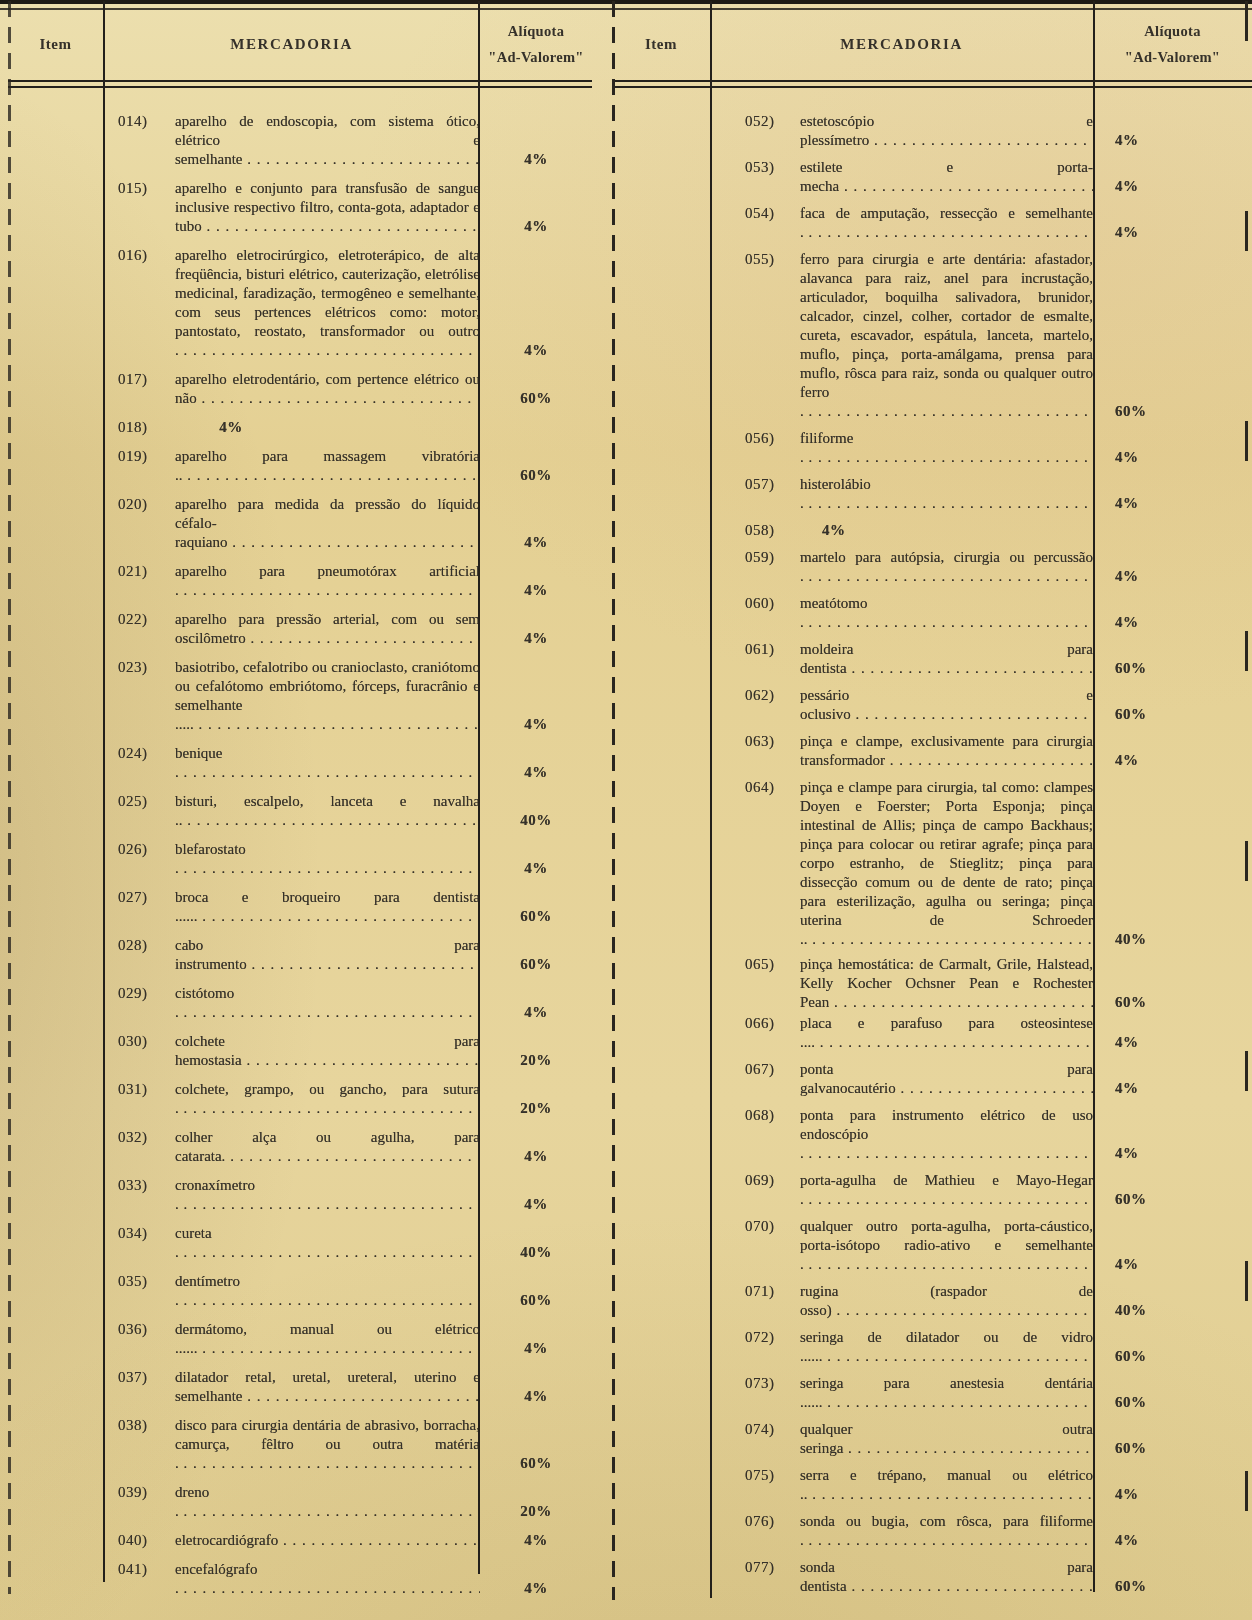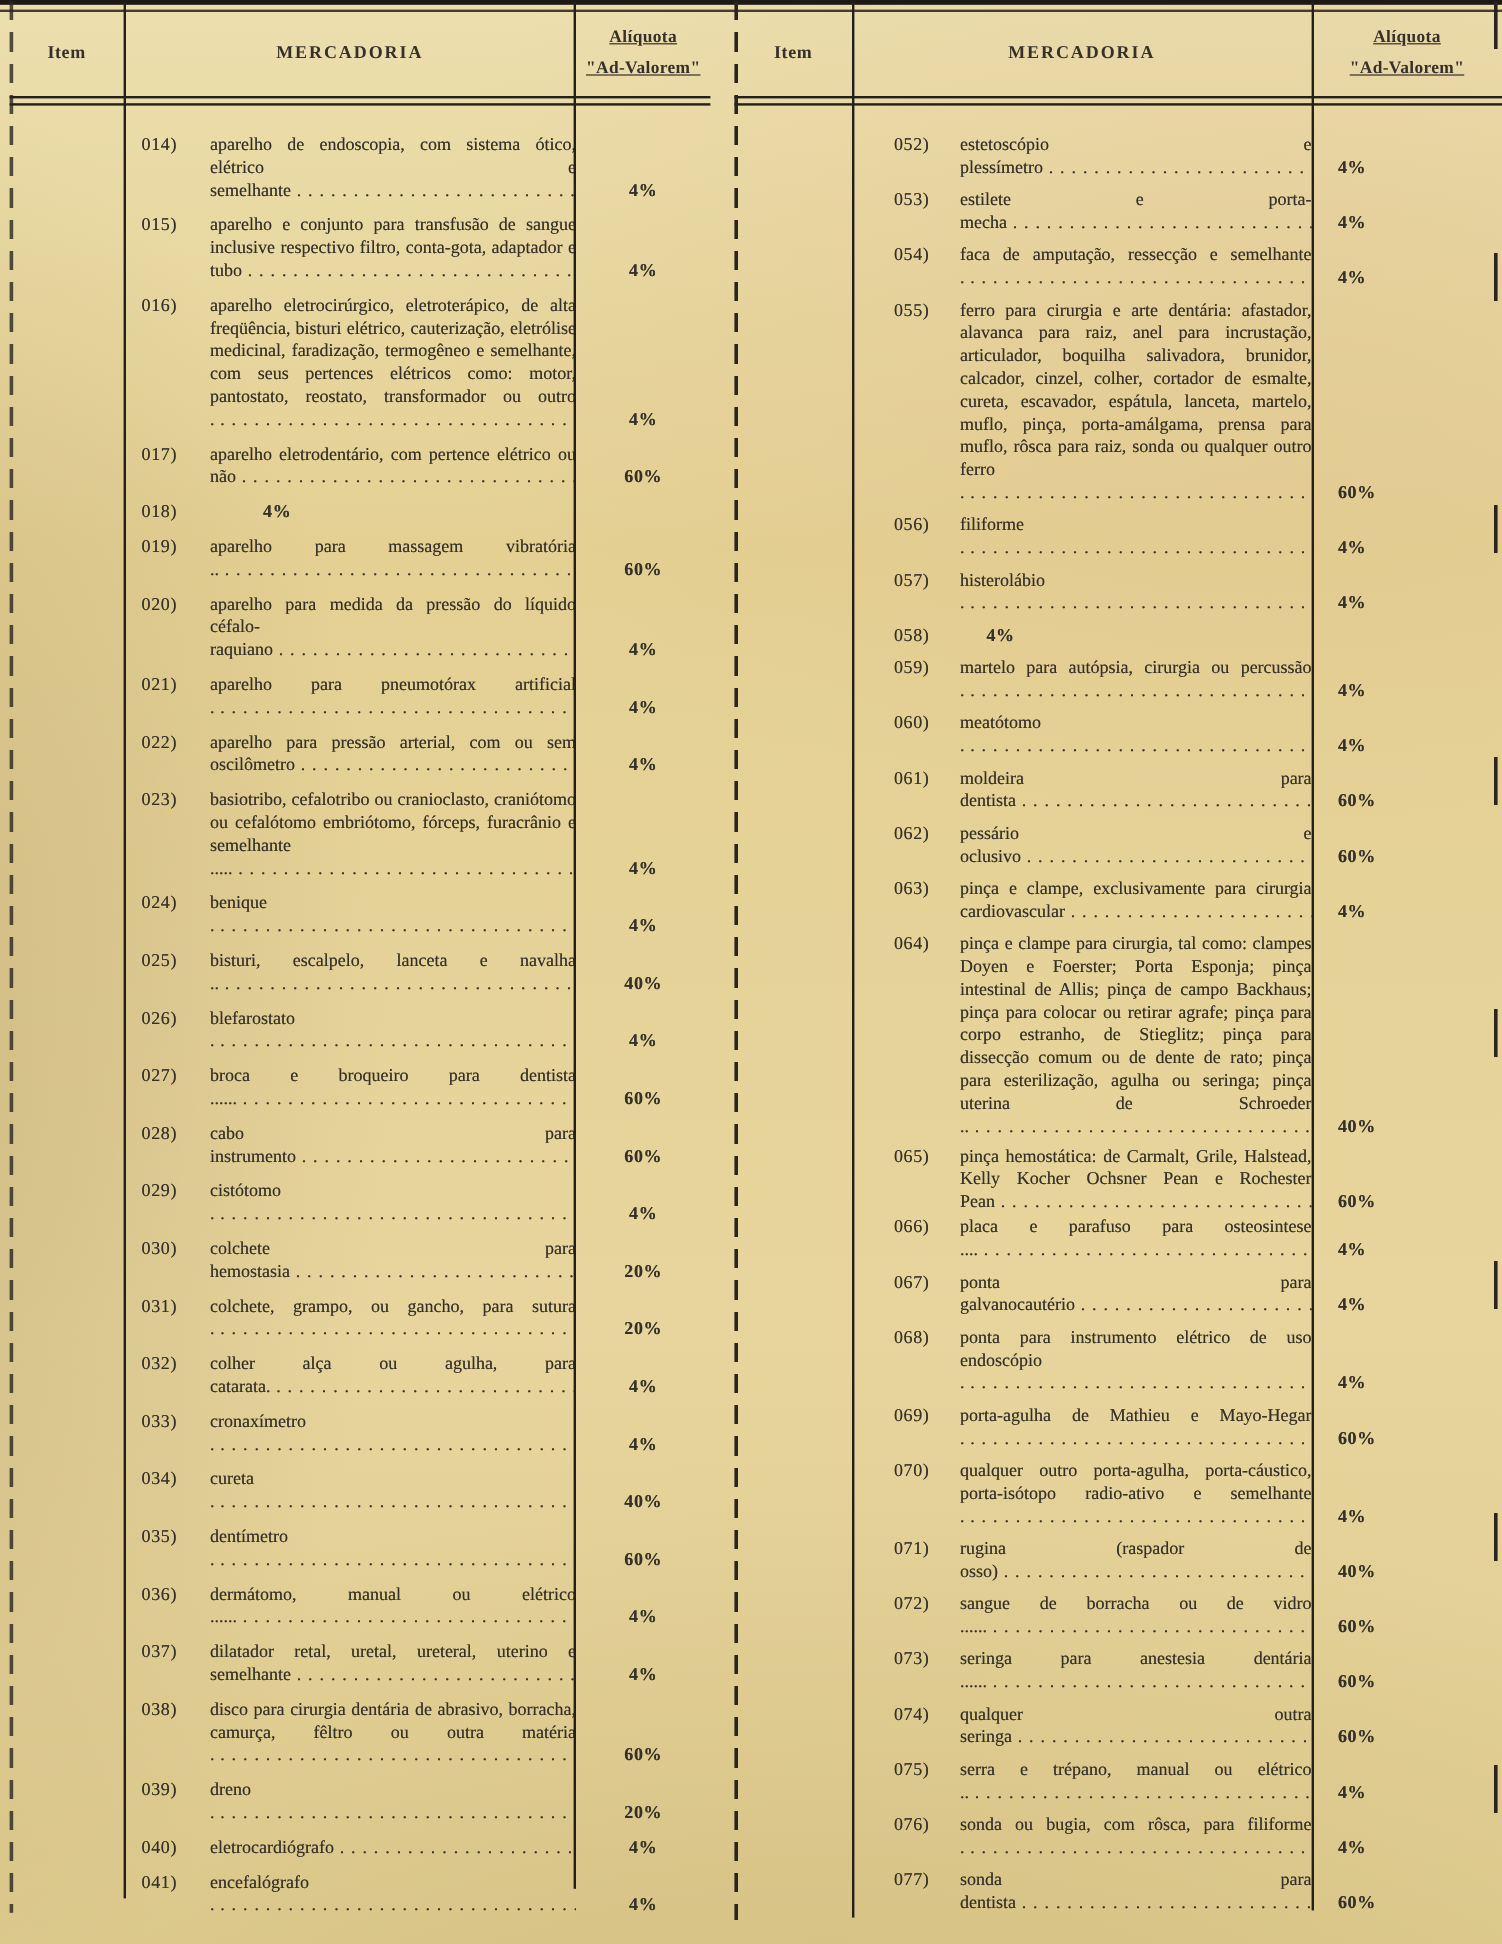--- a/index.html
+++ b/index.html
@@ -23,21 +23,21 @@
   section.left{left:8px;width:584px;height:1596px;}
   section.right{left:612px;width:640px;height:1602px;}
 
   header.thead{display:flex;height:72px;align-items:center;}
   .cell{text-align:center;font-weight:bold;font-size:15px;letter-spacing:.5px;}
   .left .item-h{flex:0 0 95px;}
   .right .item-h{flex:0 0 98px;}
   .merc-h{flex:1 1 auto;letter-spacing:1.6px;}
   .left .aliq-h{flex:0 0 112px;}
   .right .aliq-h{flex:0 0 159px;}
-  .aliq-h{display:flex;flex-direction:column;gap:9px;font-size:14.5px;letter-spacing:.3px;text-decoration:underline;}
+  .aliq-h{display:flex;flex-direction:column;gap:9px;font-size:14.5px;letter-spacing:.3px;}
   .dbl{height:4px;border-top:2px solid var(--rule,#23201b);border-bottom:2px solid var(--rule,#23201b);}
 
   .tbody{padding-top:24px;position:relative;}
   .item-row{display:flex;align-items:flex-end;font-size:15px;line-height:19px;
     text-shadow:0 0 .5px rgba(45,38,25,.6);}
   .left .item-row{padding-left:110px;margin-bottom:10px;}
   .right .item-row{padding-left:133px;margin-bottom:8px;}
   .item-row.tight{margin-top:-2px;margin-bottom:2px;}
   .num{align-self:flex-start;letter-spacing:.5px;}
   .left .num{flex:0 0 57px;}
@@ -283,21 +283,21 @@
           <span class="txt">moldeira para dentista</span>
           <span class="rate">60%</span>
         </div>
         <div class="item-row">
           <span class="num">062)</span>
           <span class="txt">pessário e oclusivo</span>
           <span class="rate">60%</span>
         </div>
         <div class="item-row">
           <span class="num">063)</span>
-          <span class="txt">pinça e clampe, exclusivamente para cirurgia cardiovascular</span>
+          <span class="txt">pinça e clampe, exclusivamente para cirurgia transformador</span>
           <span class="rate">4%</span>
         </div>
         <div class="item-row">
           <span class="num">064)</span>
           <span class="txt">pinça e clampe para cirurgia, tal como: clampes Doyen e Foerster; Porta Esponja; pinça intestinal de Allis; pinça de campo Backhaus; pinça para colocar ou retirar agrafe; pinça para corpo estranho, de Stieglitz; pinça para dissecção comum ou de dente de rato; pinça para esterilização, agulha ou seringa; pinça uterina de Schroeder ..</span>
           <span class="rate">40%</span>
         </div>
         <div class="item-row tight">
           <span class="num">065)</span>
           <span class="txt">pinça hemostática: de Carmalt, Grile, Halstead, Kelly Kocher Ochsner Pean e Rochester Pean</span>
@@ -328,21 +328,21 @@
           <span class="txt">qualquer outro porta-agulha, porta-cáustico, porta-isótopo radio-ativo e semelhante .</span>
           <span class="rate">4%</span>
         </div>
         <div class="item-row">
           <span class="num">071)</span>
           <span class="txt">rugina (raspador de osso)</span>
           <span class="rate">40%</span>
         </div>
         <div class="item-row">
           <span class="num">072)</span>
-          <span class="txt">sangue de borracha ou de vidro ......</span>
+          <span class="txt">seringa de dilatador ou de vidro ......</span>
           <span class="rate">60%</span>
         </div>
         <div class="item-row">
           <span class="num">073)</span>
           <span class="txt">seringa para anestesia dentária ......</span>
           <span class="rate">60%</span>
         </div>
         <div class="item-row">
           <span class="num">074)</span>
           <span class="txt">qualquer outra seringa</span>

